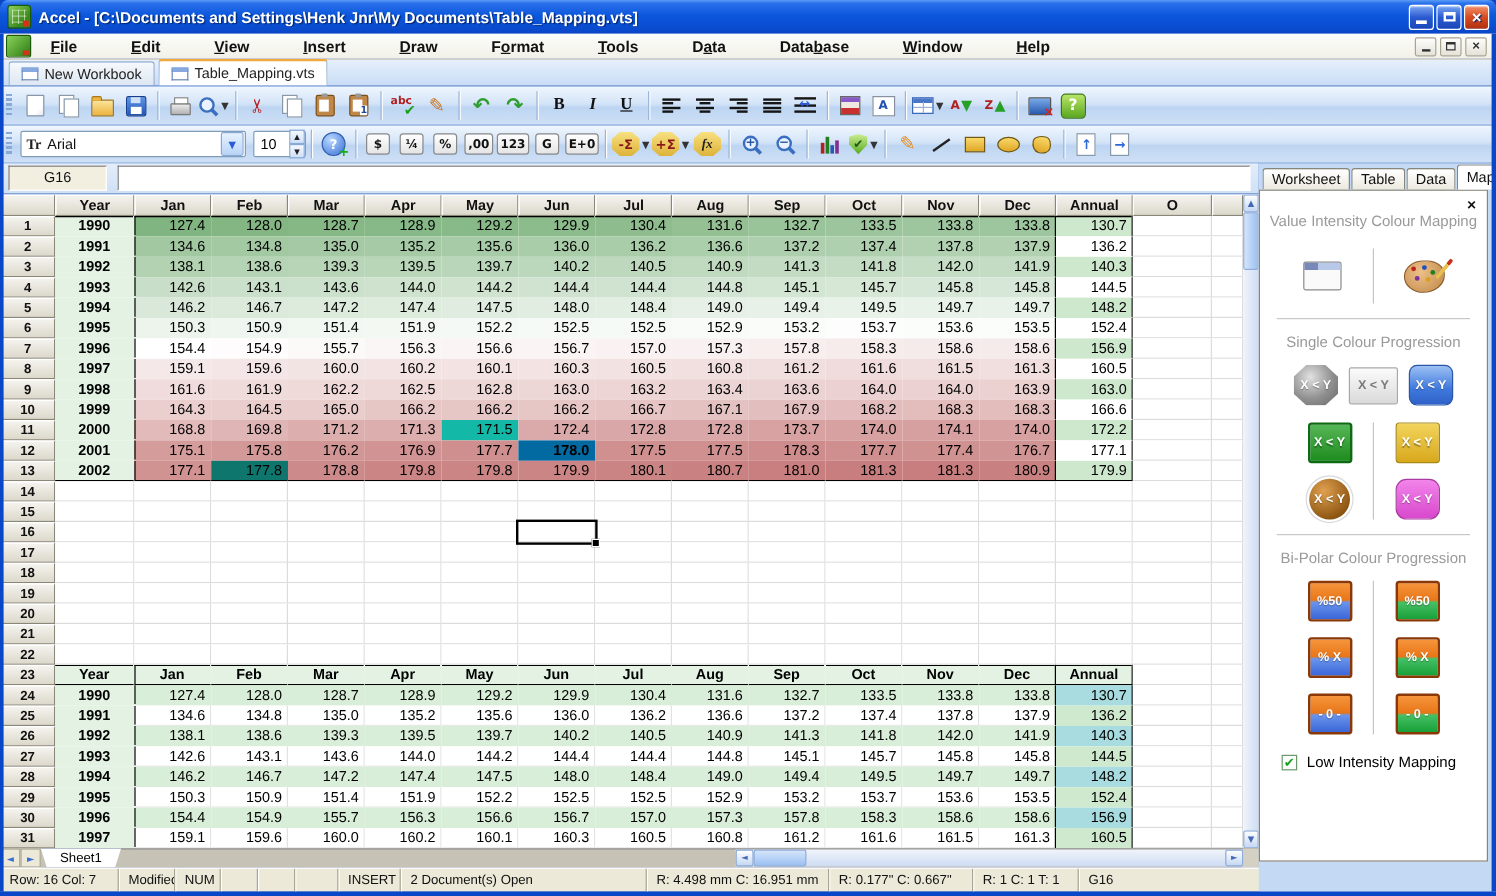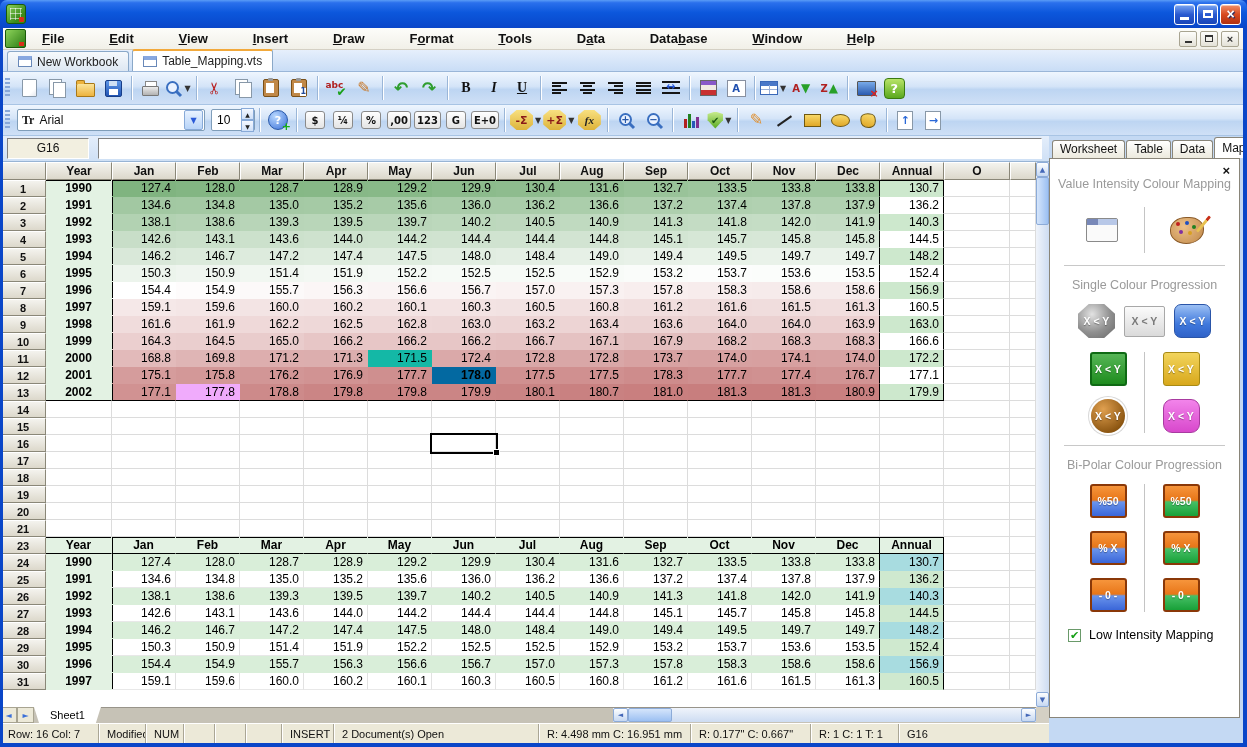--- a/index.html
+++ b/index.html
@@ -221,20 +221,21 @@
   .cb{width:13px;height:13px;background:#fff;border:1px solid #6a9a6a;box-sizing:border-box;display:flex;align-items:center;justify-content:center;
     color:#18a018;font-size:11px;font-weight:bold;font-family:"DejaVu Sans",sans-serif;}
 </style>
 </head>
 <body>
 
 <div class="window">
 
   <div class="titlebar">
     <span class="appicon"></span>
+    <span class="titletext">Accel - [C:\Documents and Settings\Henk Jnr\My Documents\Table_Mapping.vts]</span>
     <span class="winbtns" id="winbtns">
         <span class="wb wb-min">
           <i></i>
         </span>
         <span class="wb wb-max">
           <i></i>
         </span>
         <span class="wb wb-close">×</span>
       </span>
   </div>
@@ -778,21 +779,21 @@
           <div class="cell" style="width: 64px; border-right-color: transparent; border-bottom-color: transparent; background: rgb(208, 145, 145);">177.4</div>
           <div class="cell" style="width: 64px; border-right-color: rgb(0, 0, 0); border-bottom-color: transparent; background: rgb(209, 148, 148);">176.7</div>
           <div class="cell" style="width: 64px; background: rgb(255, 255, 255); border-bottom-color: transparent; border-right-color: rgb(0, 0, 0);">177.1</div>
           <div class="cell" style="width: 66px;"></div>
           <div class="cell" style="width: 26px;"></div>
         </div>
         <div class="grow">
           <div class="rh">13</div>
           <div class="cell ycell" style="width: 66px; border-bottom-color: rgb(0, 0, 0);">2002</div>
           <div class="cell" style="width: 64px; border-right-color: transparent; border-bottom-color: rgb(0, 0, 0); background: rgb(209, 146, 146); box-shadow: rgb(0, 0, 0) 1px 0px 0px inset;">177.1</div>
-          <div class="cell" style="width: 64px; border-right-color: transparent; border-bottom-color: rgb(0, 0, 0); background: #f0abfc;">177.8</div>
+          <div class="cell" style="width: 64px; border-right-color: transparent; border-bottom-color: rgb(0, 0, 0); background: #0f766e;">177.8</div>
           <div class="cell" style="width: 64px; border-right-color: transparent; border-bottom-color: rgb(0, 0, 0); background: rgb(205, 138, 138);">178.8</div>
           <div class="cell" style="width: 64px; border-right-color: transparent; border-bottom-color: rgb(0, 0, 0); background: rgb(203, 133, 133);">179.8</div>
           <div class="cell" style="width: 64px; border-right-color: transparent; border-bottom-color: rgb(0, 0, 0); background: rgb(203, 133, 133);">179.8</div>
           <div class="cell" style="width: 64px; border-right-color: transparent; border-bottom-color: rgb(0, 0, 0); background: rgb(203, 133, 133);">179.9</div>
           <div class="cell" style="width: 64px; border-right-color: transparent; border-bottom-color: rgb(0, 0, 0); background: rgb(202, 132, 132);">180.1</div>
           <div class="cell" style="width: 64px; border-right-color: transparent; border-bottom-color: rgb(0, 0, 0); background: rgb(201, 129, 129);">180.7</div>
           <div class="cell" style="width: 64px; border-right-color: transparent; border-bottom-color: rgb(0, 0, 0); background: rgb(201, 127, 127);">181.0</div>
           <div class="cell" style="width: 64px; border-right-color: transparent; border-bottom-color: rgb(0, 0, 0); background: rgb(200, 126, 126);">181.3</div>
           <div class="cell" style="width: 64px; border-right-color: transparent; border-bottom-color: rgb(0, 0, 0); background: rgb(200, 126, 126);">181.3</div>
           <div class="cell" style="width: 64px; border-right-color: rgb(0, 0, 0); border-bottom-color: rgb(0, 0, 0); background: rgb(201, 128, 128);">180.9</div>
@@ -928,20 +929,39 @@
           <div class="cell" style="width: 64px;"></div>
           <div class="cell" style="width: 64px;"></div>
           <div class="cell" style="width: 64px;"></div>
           <div class="cell" style="width: 64px;"></div>
           <div class="cell" style="width: 64px;"></div>
           <div class="cell" style="width: 66px;"></div>
           <div class="cell" style="width: 26px;"></div>
         </div>
         <div class="grow">
           <div class="rh">21</div>
+          <div class="cell" style="width: 66px;"></div>
+          <div class="cell" style="width: 64px;"></div>
+          <div class="cell" style="width: 64px;"></div>
+          <div class="cell" style="width: 64px;"></div>
+          <div class="cell" style="width: 64px;"></div>
+          <div class="cell" style="width: 64px;"></div>
+          <div class="cell" style="width: 64px;"></div>
+          <div class="cell" style="width: 64px;"></div>
+          <div class="cell" style="width: 64px;"></div>
+          <div class="cell" style="width: 64px;"></div>
+          <div class="cell" style="width: 64px;"></div>
+          <div class="cell" style="width: 64px;"></div>
+          <div class="cell" style="width: 64px;"></div>
+          <div class="cell" style="width: 64px;"></div>
+          <div class="cell" style="width: 66px;"></div>
+          <div class="cell" style="width: 26px;"></div>
+        </div>
+        <div class="grow">
+          <div class="rh">22</div>
           <div class="cell" style="width: 66px;"></div>
           <div class="cell" style="width: 64px;"></div>
           <div class="cell" style="width: 64px;"></div>
           <div class="cell" style="width: 64px;"></div>
           <div class="cell" style="width: 64px;"></div>
           <div class="cell" style="width: 64px;"></div>
           <div class="cell" style="width: 64px;"></div>
           <div class="cell" style="width: 64px;"></div>
           <div class="cell" style="width: 64px;"></div>
           <div class="cell" style="width: 64px;"></div>

